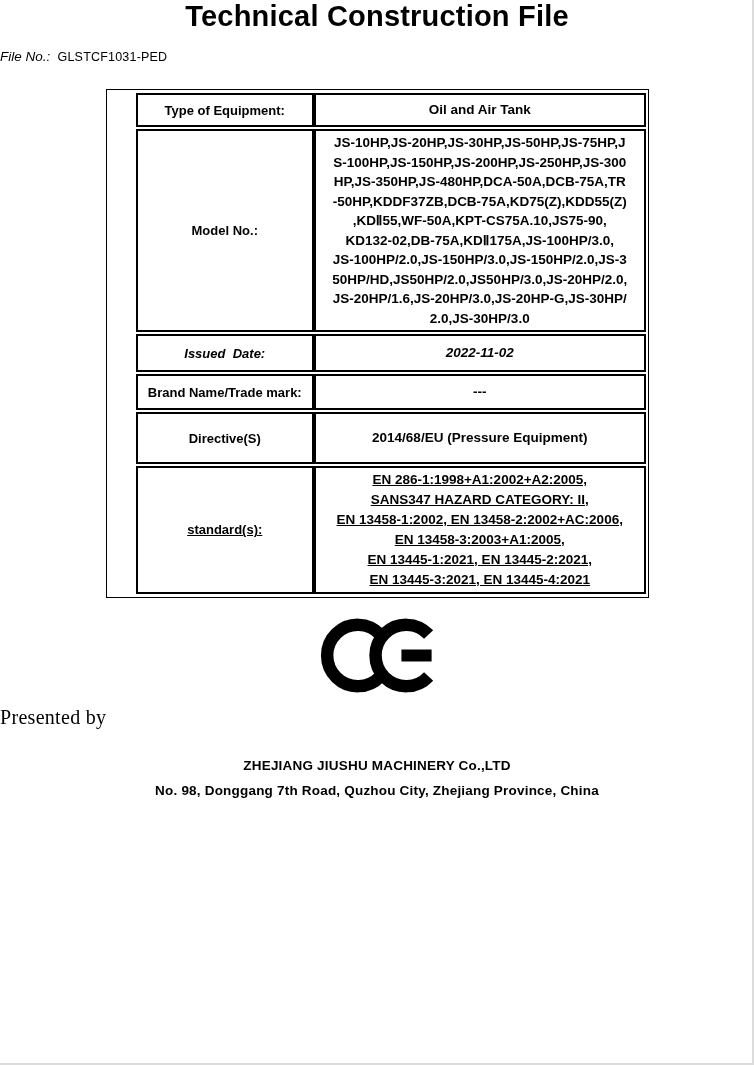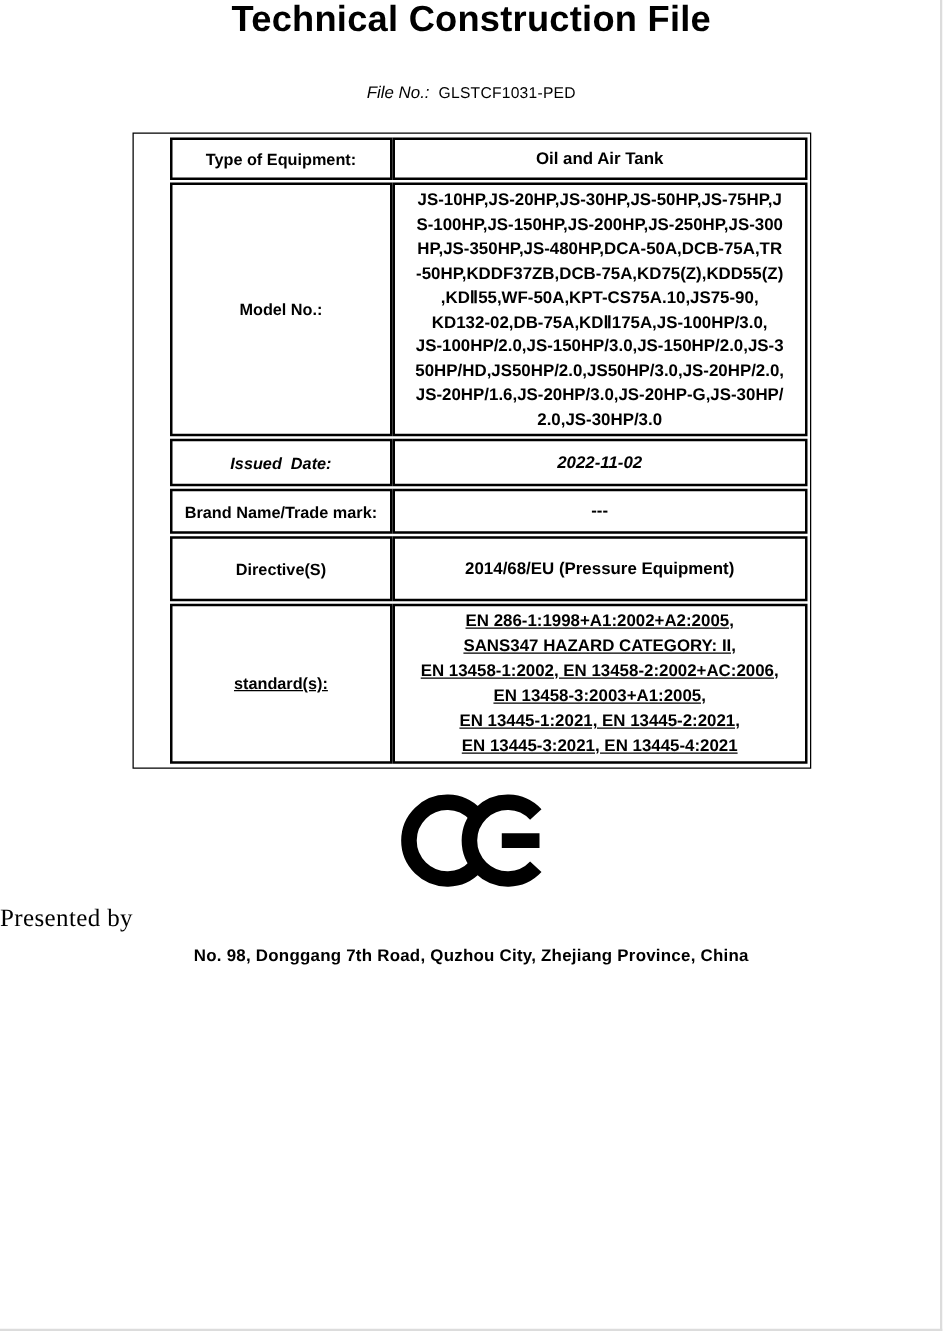--- a/index.html
+++ b/index.html
@@ -14,22 +14,22 @@
     overflow: hidden;
     box-shadow: inset -2px 0 0 #dcdcdc, inset 0 -2px 0 #dcdcdc;
   }
   .doc-title {
     text-align: center;
     font-size: 29px;
     font-weight: bold;
     letter-spacing: 0.2px;
   }
   .file-no-line {
-    margin-top: 33px;
-    text-align: center;
+    margin-top: 16px;
+    text-align: left;
     font-size: 13px;
   }
   .file-no-label {
     font-style: italic;
     font-size: 13.5px;
   }
   .file-no-value {
     font-size: 12.5px;
     letter-spacing: 0.2px;
   }
@@ -159,15 +159,16 @@
       <path d="M 62.9 18.2 A 32 32 0 1 0 62.9 61.8" fill="none" stroke="#000" stroke-width="13"></path>
 
       <path d="M 113.4 18.2 A 32 32 0 1 0 113.4 61.8" fill="none" stroke="#000" stroke-width="13"></path>
 
       <path d="M 85 40 H 116.5" fill="none" stroke="#000" stroke-width="12.5"></path>
     </svg>
   </div>
 
   <div class="presented-by">Presented by</div>
 
+  <div class="company-name">ZHEJIANG JIUSHU MACHINERY Co.,LTD</div>
   <div class="company-address">No. 98, Donggang 7th Road, Quzhou City, Zhejiang Province, China</div>
 
 </div>
 
 </body></html>

